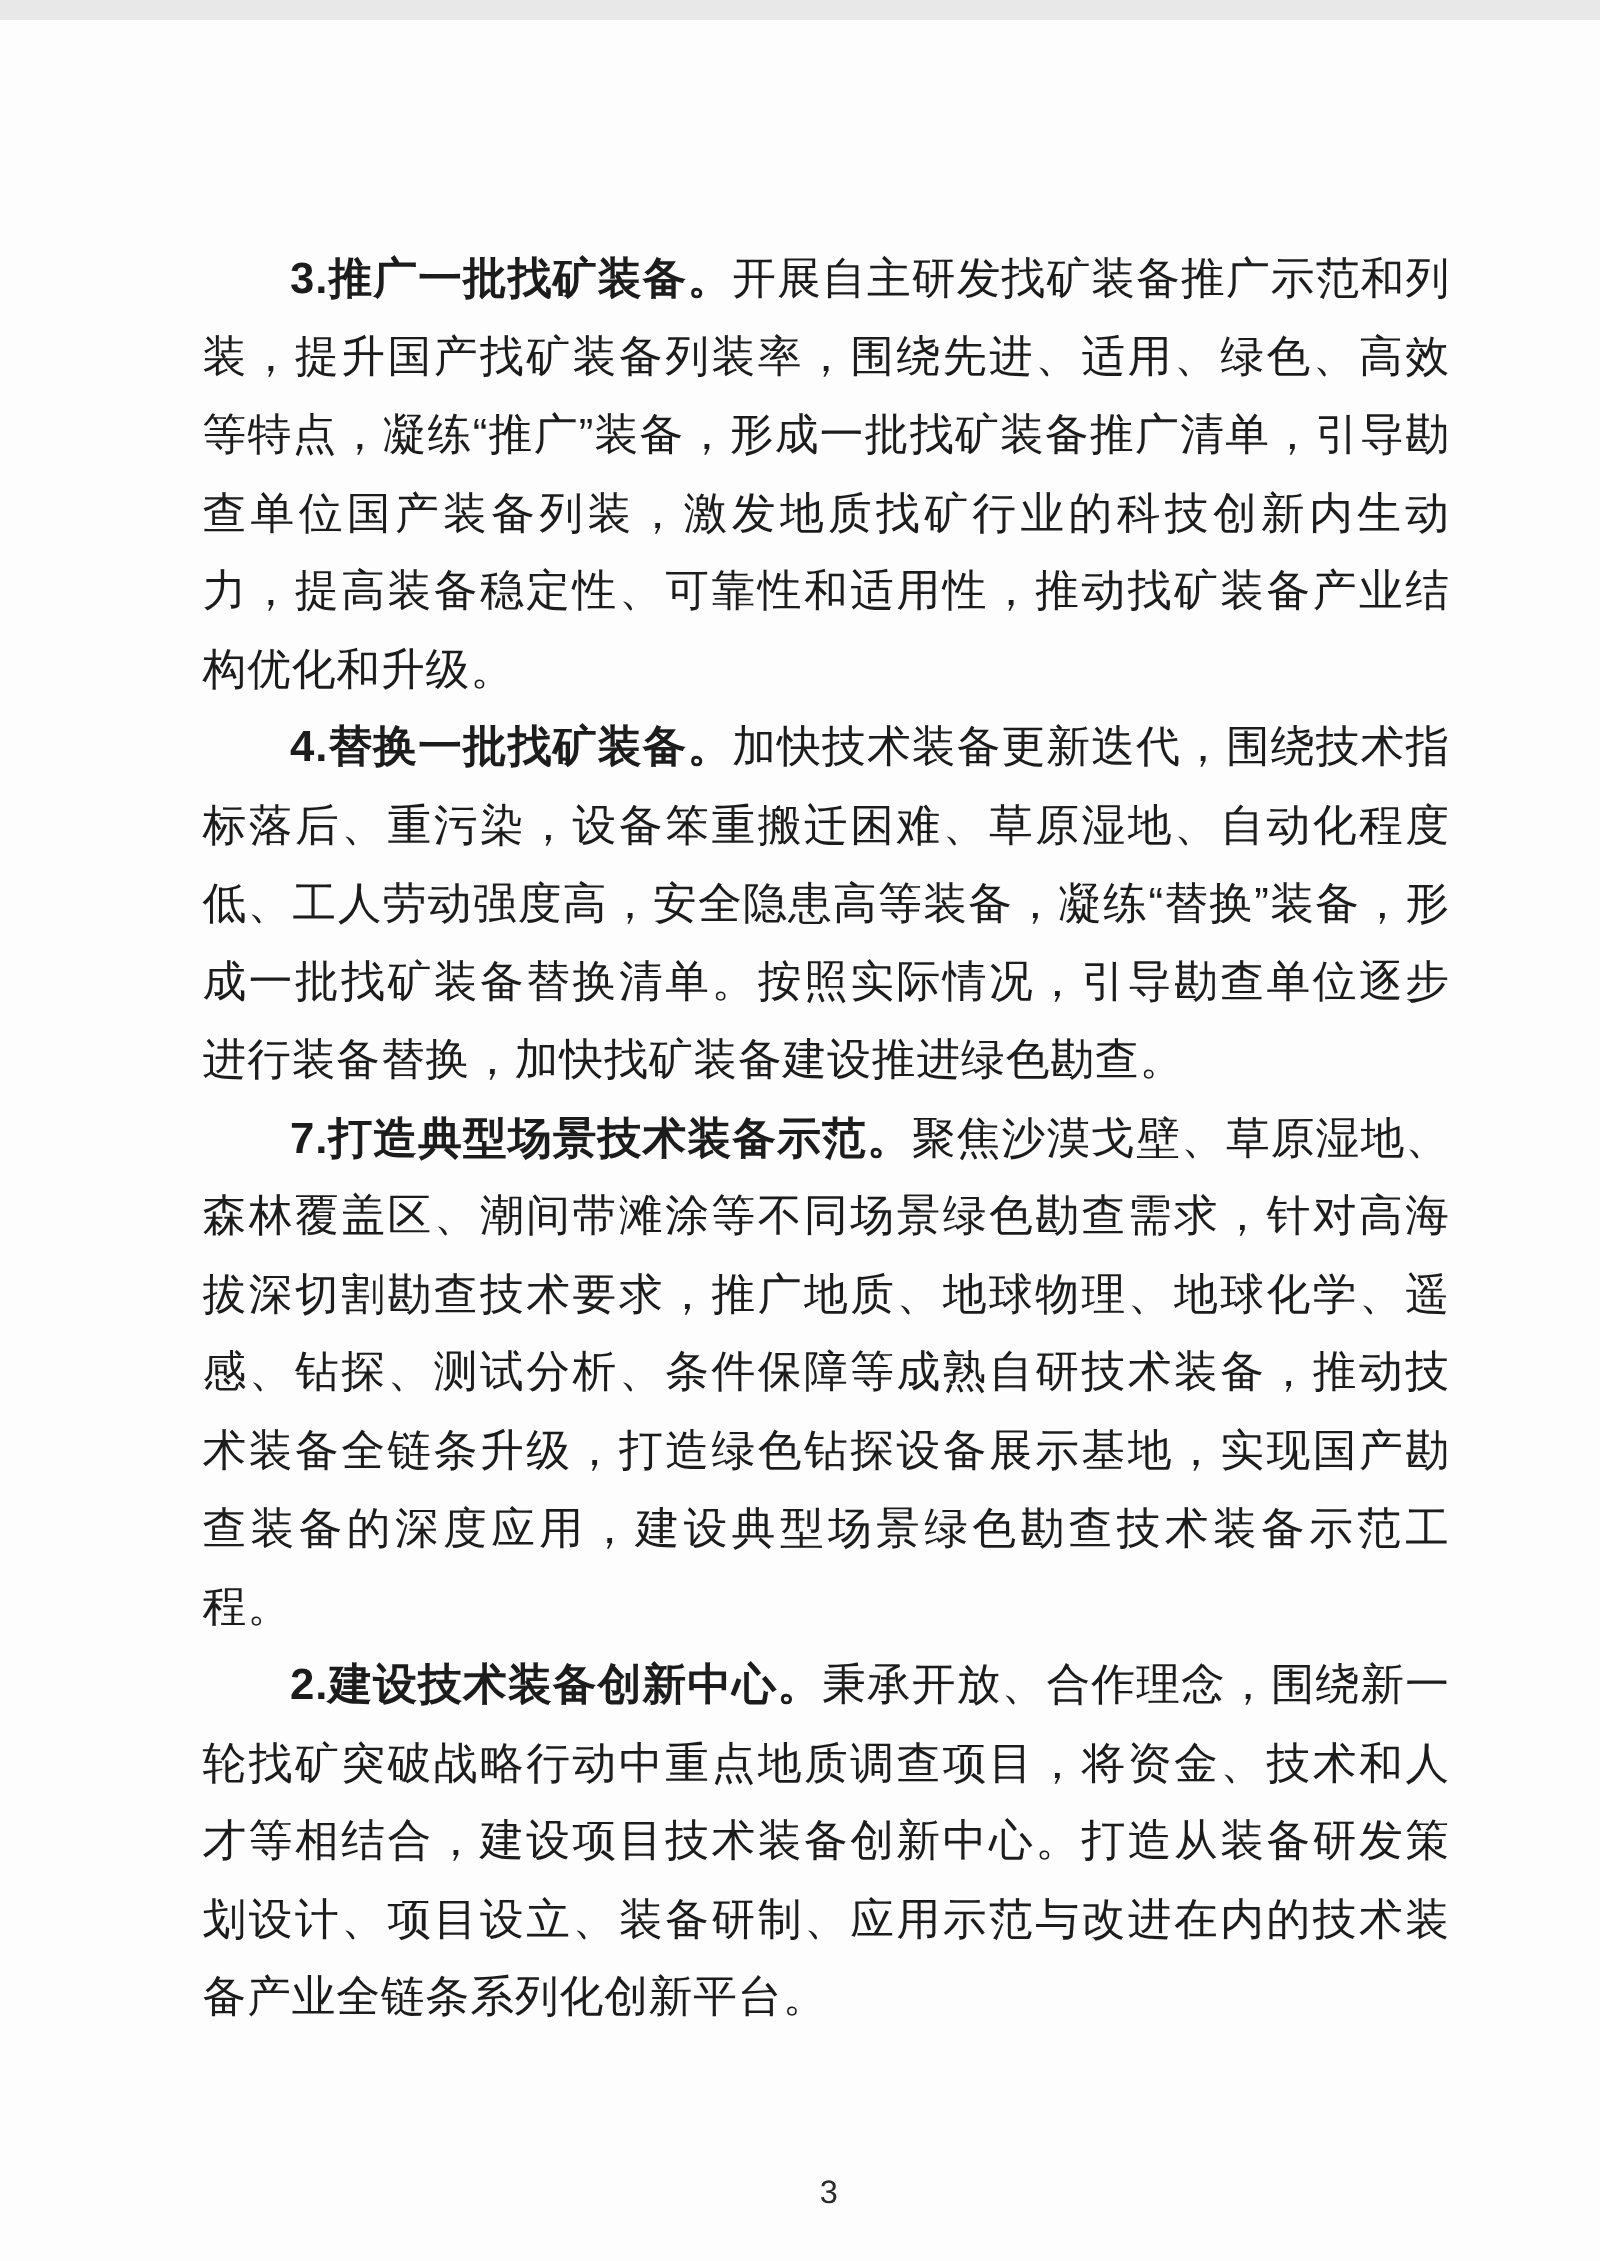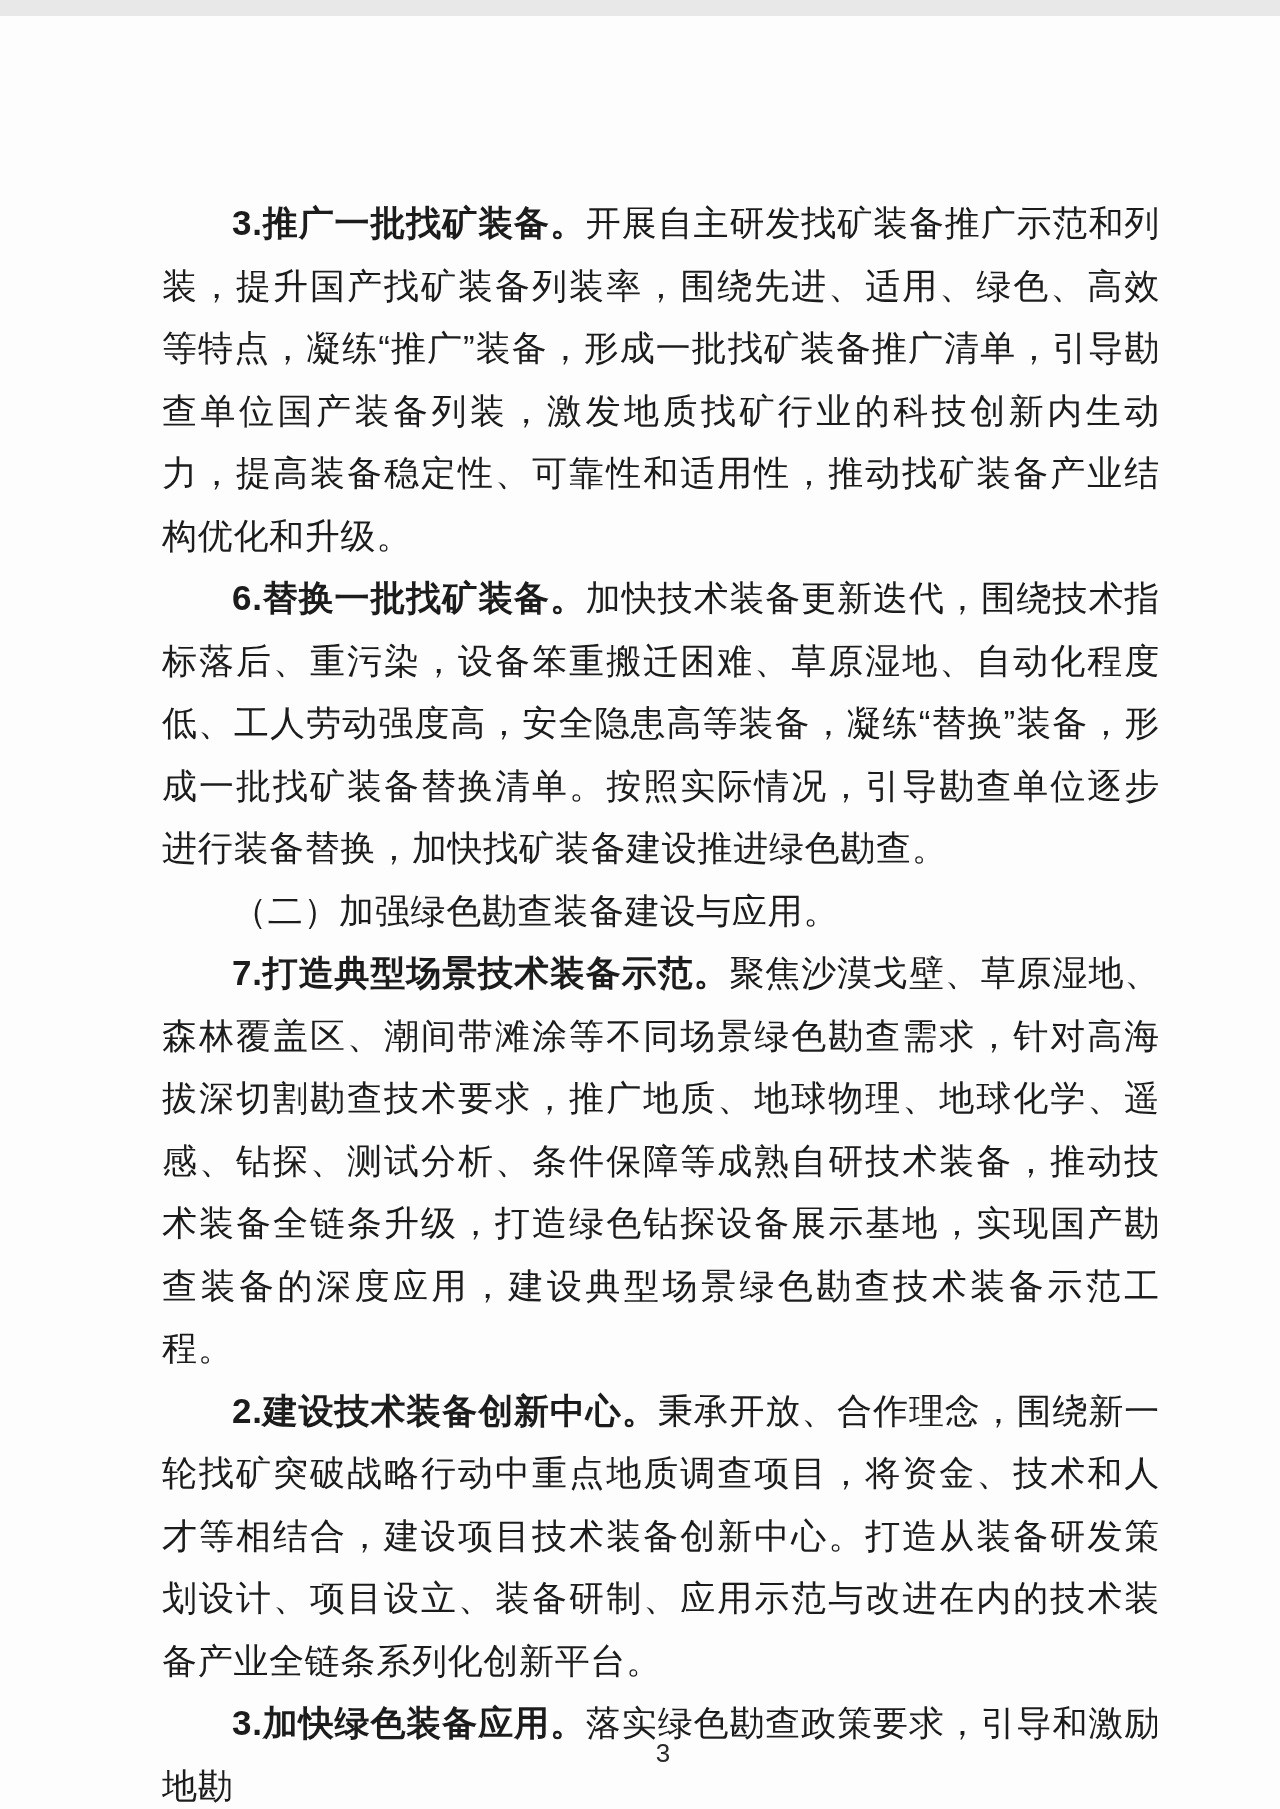--- a/index.html
+++ b/index.html
@@ -55,28 +55,26 @@
   }
 </style>
 </head>
 <body>
 
 <div class="page">
   <div class="content">
 
     <p class="para"><b class="lead">3.推广一批找矿装备。</b><span>开展自主研发找矿装备推广示范和列装，提升国产找矿装备列装率，围绕先进、适用、绿色、高效等特点，凝练“推广”装备，形成一批找矿装备推广清单，引导勘查单位国产装备列装，激发地质找矿行业的科技创新内生动力，提高装备稳定性、可靠性和适用性，推动找矿装备产业结构优化和升级。</span></p>
 
-    <p class="para"><b class="lead">6.替换一批找矿装备。</b><span>加快技术装备更新迭代，围绕技术指标落后、重污染，设备笨重搬迁困难、草原湿地、自动化程度低、工人劳动强度高，安全隐患高等装备，凝练“替换”装备，形成一批找矿装备替换清单。按照实际情况，引导勘查单位逐步进行装备替换，加快找矿装备建设推进绿色勘查。</span></p>
+    <p class="para"><b class="lead">4.替换一批找矿装备。</b><span>加快技术装备更新迭代，围绕技术指标落后、重污染，设备笨重搬迁困难、草原湿地、自动化程度低、工人劳动强度高，安全隐患高等装备，凝练“替换”装备，形成一批找矿装备替换清单。按照实际情况，引导勘查单位逐步进行装备替换，加快找矿装备建设推进绿色勘查。</span></p>
 
-    <p class="para section"><b class="lead">（二）加强绿色勘查装备建设与应用。</b><span></span></p>
 
     <p class="para"><b class="lead">7.打造典型场景技术装备示范。</b><span>聚焦沙漠戈壁、草原湿地、森林覆盖区、潮间带滩涂等不同场景绿色勘查需求，针对高海拔深切割勘查技术要求，推广地质、地球物理、地球化学、遥感、钻探、测试分析、条件保障等成熟自研技术装备，推动技术装备全链条升级，打造绿色钻探设备展示基地，实现国产勘查装备的深度应用，建设典型场景绿色勘查技术装备示范工程。</span></p>
 
     <p class="para"><b class="lead">2.建设技术装备创新中心。</b><span>秉承开放、合作理念，围绕新一轮找矿突破战略行动中重点地质调查项目，将资金、技术和人才等相结合，建设项目技术装备创新中心。打造从装备研发策划设计、项目设立、装备研制、应用示范与改进在内的技术装备产业全链条系列化创新平台。</span></p>
 
-    <p class="para"><b class="lead">3.加快绿色装备应用。</b><span>落实绿色勘查政策要求，引导和激励地勘</span></p>
 
   </div>
 
   <div class="footer">
     <span class="page-num">3</span>
   </div>
 </div>
 
 </body></html>

